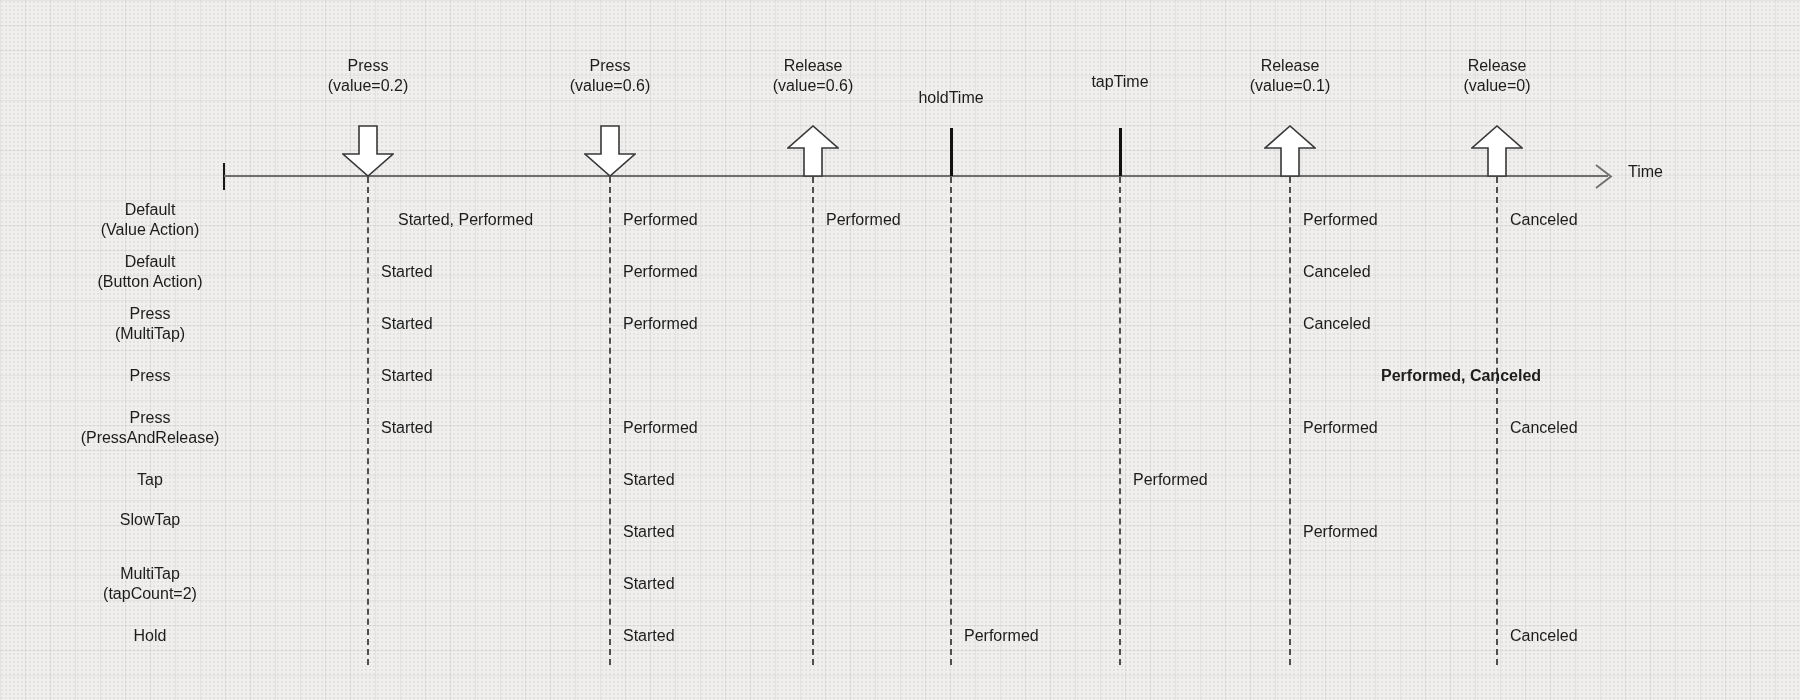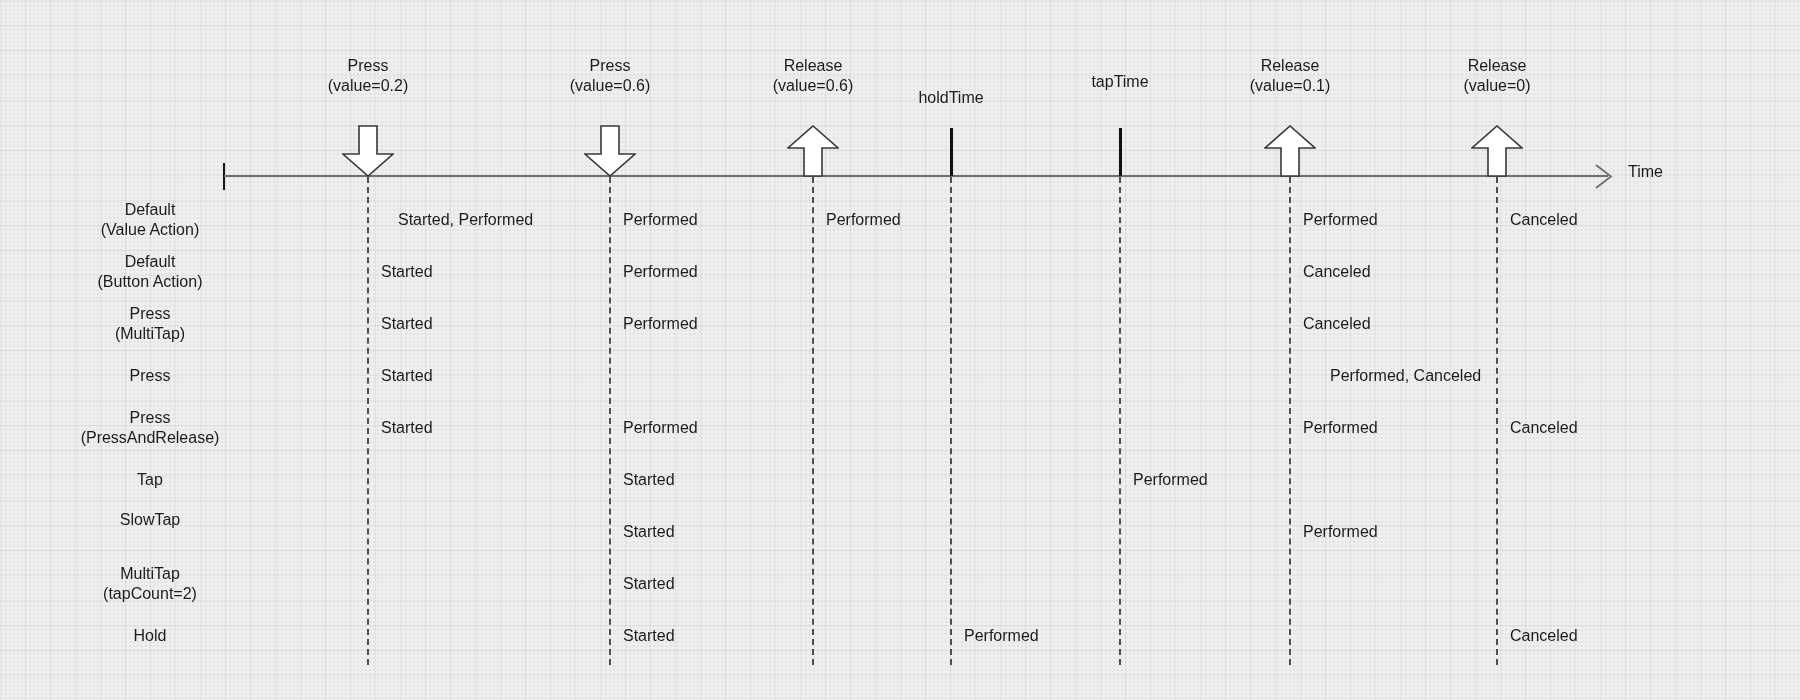--- a/index.html
+++ b/index.html
@@ -141,21 +141,21 @@
         <span>Press</span>
         <span>(MultiTap)</span>
       </div>
       <div class="annot" style="left: 381px; top: 324px;">Started</div>
       <div class="annot" style="left: 623px; top: 324px;">Performed</div>
       <div class="annot" style="left: 1303px; top: 324px;">Canceled</div>
       <div class="row-label" style="top: 376px;">
         <span>Press</span>
       </div>
       <div class="annot" style="left: 381px; top: 376px;">Started</div>
-      <div class="annot" style="left: 1330px; top: 376px;">Performed, Canceled</div>
+      <div class="annot" style="left: 1381px; top: 376px; font-weight: bold;">Performed, Canceled</div>
       <div class="row-label" style="top: 428px;">
         <span>Press</span>
         <span>(PressAndRelease)</span>
       </div>
       <div class="annot" style="left: 381px; top: 428px;">Started</div>
       <div class="annot" style="left: 623px; top: 428px;">Performed</div>
       <div class="annot" style="left: 1303px; top: 428px;">Performed</div>
       <div class="annot" style="left: 1510px; top: 428px;">Canceled</div>
       <div class="row-label" style="top: 480px;">
         <span>Tap</span>

